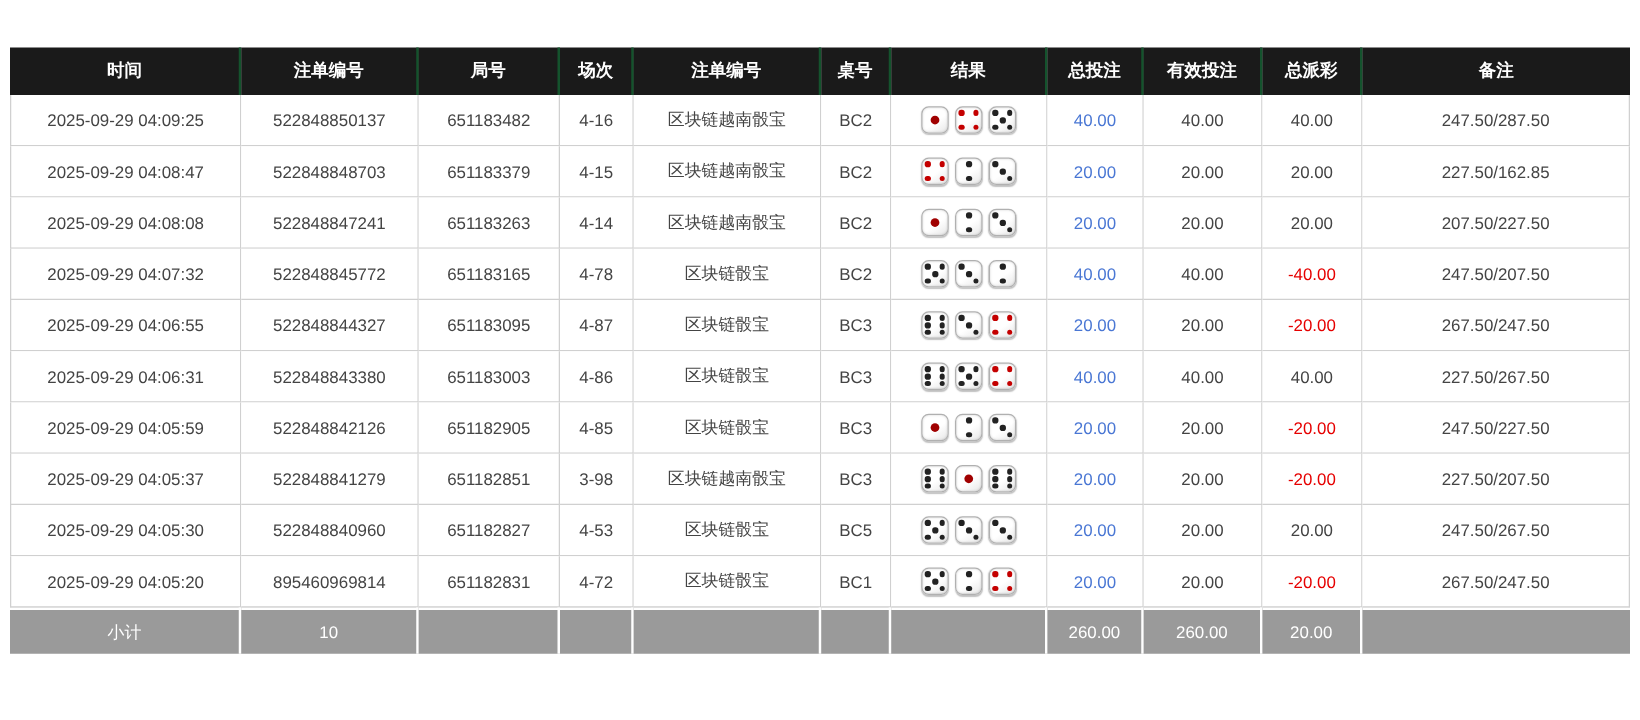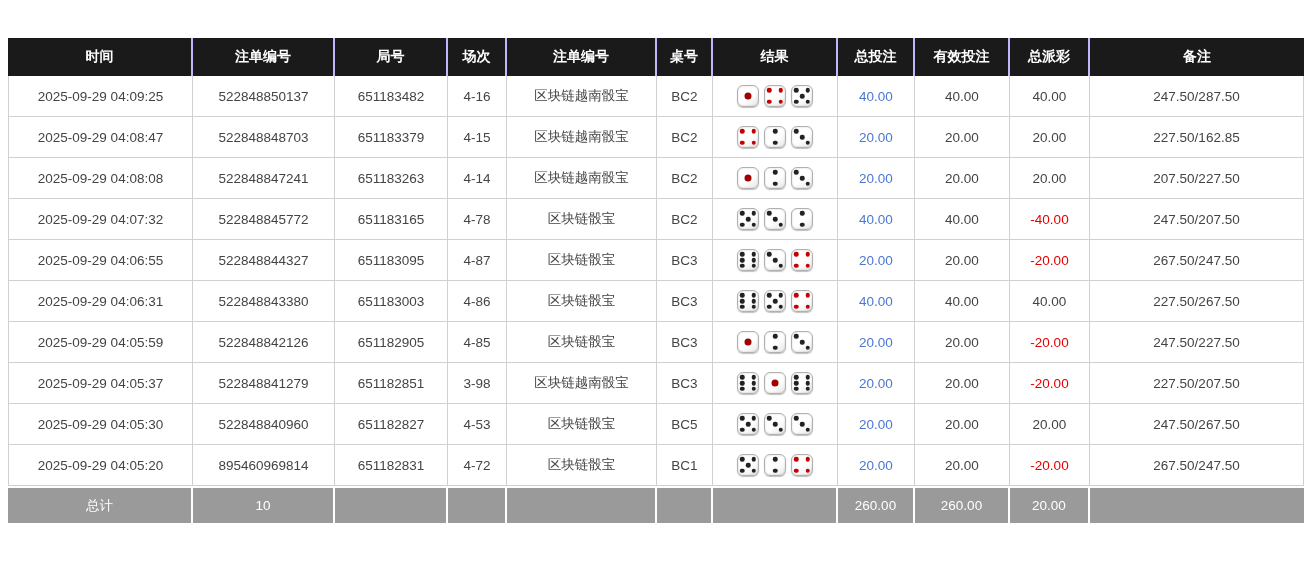--- a/index.html
+++ b/index.html
@@ -25,21 +25,21 @@
   }
   
   thead th{
     background:var(--header-bg);
     color:var(--header-text);
     font-weight:bold;
     font-size:14px;
     height:38px;
     text-align:center;
     vertical-align:middle;
-    border-right:2px solid #c4b5fd;
+    border-right:2px solid #14532d;
     padding:0 2px;
   }
   thead th:last-child{border-right:none;}
   
   tbody td{
     height:41px;
     text-align:center;
     vertical-align:middle;
     border-right:1px solid var(--row-border);
     border-bottom:1px solid var(--row-border);
@@ -432,21 +432,21 @@
             </span>
           </td>
           <td><span class="bet-link">20.00</span></td>
           <td>20.00</td>
           <td class="neg">-20.00</td>
           <td>267.50/247.50</td>
         </tr>
       </tbody>
     <tfoot id="table-foot">
         <tr>
-          <td>总计</td>
+          <td>小计</td>
           <td>10</td>
           <td></td>
           <td></td>
           <td></td>
           <td></td>
           <td></td>
           <td>260.00</td>
           <td>260.00</td>
           <td>20.00</td>
           <td></td>

